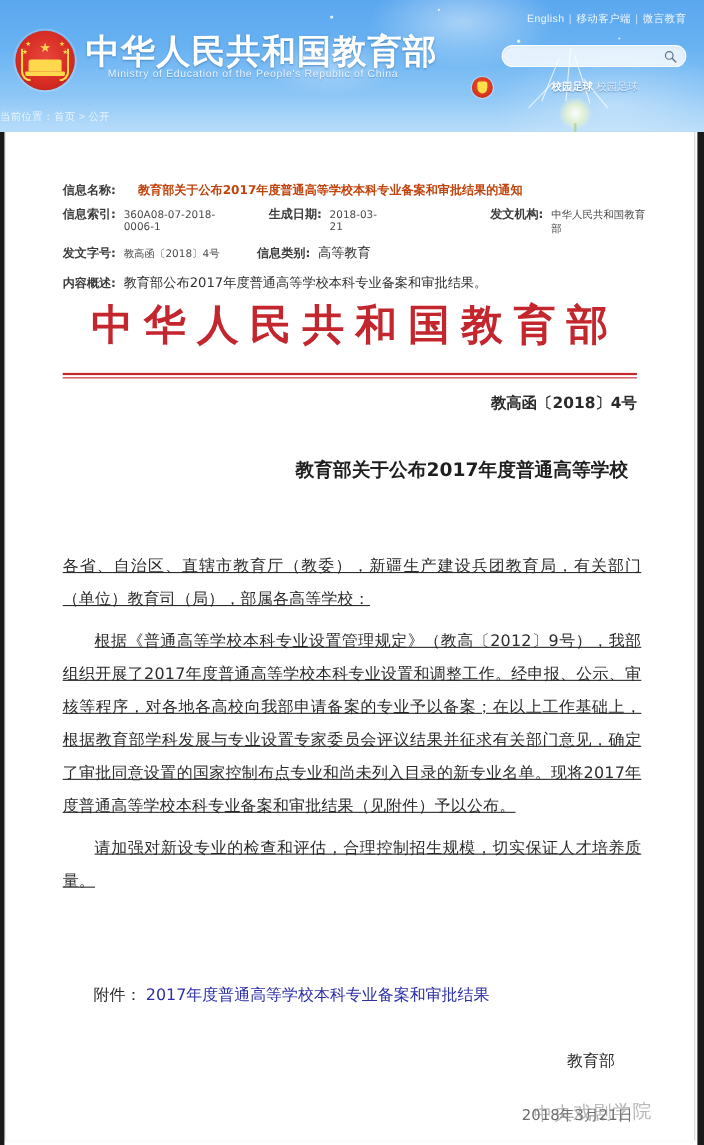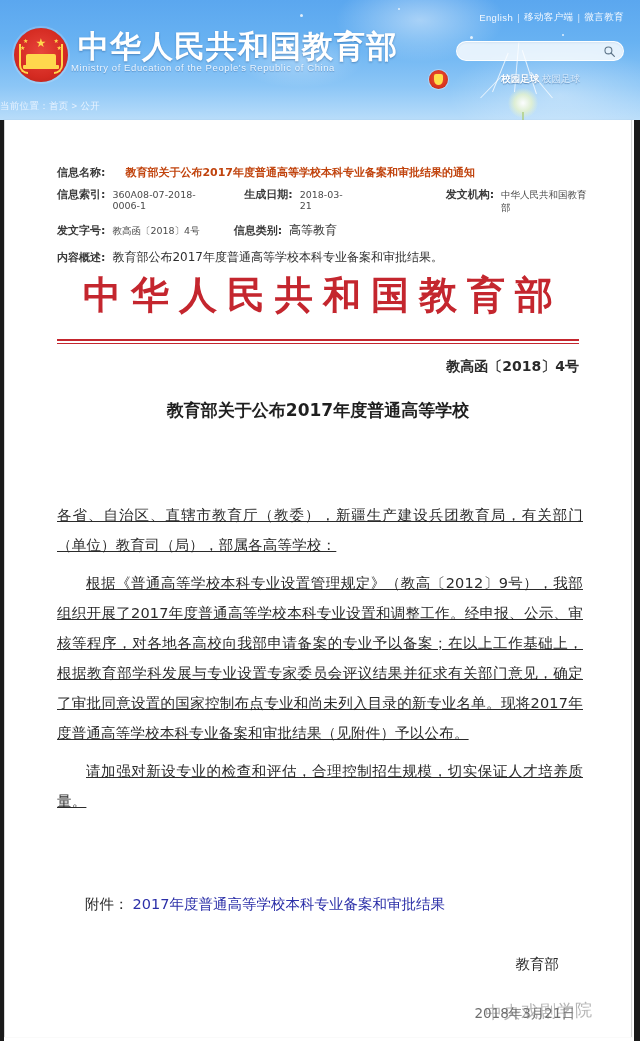--- a/index.html
+++ b/index.html
@@ -66,21 +66,21 @@
   .emblem .wheat-l { left:5px; }
   .emblem .wheat-r { right:5px; transform:scaleX(-1); }
 
   .site-title {
     position:absolute; left:78px; top:26px;
     color:#ffffff; font-size:31px; font-weight:bold; letter-spacing:1px;
     text-shadow: 0 1px 2px rgba(20,70,130,.45);
     font-family:"DejaVu Sans","Liberation Sans",sans-serif;
   }
   .site-sub {
-    position:absolute; left:71px; top:62px;
+    position:absolute; left:98px; top:62px;
     color:#e9f4ff; font-size:9.5px; letter-spacing:.6px;
     text-shadow:0 1px 1px rgba(20,70,130,.35);
   }
 
   .toplinks {
     position:absolute; right:16px; top:11px;
     color:#f0f7ff; font-size:9.5px; letter-spacing:.4px;
     display:flex; align-items:center; gap:4px;
   }
   .toplinks a { color:#f0f7ff; text-decoration:none; }
@@ -170,22 +170,22 @@
   .rule-wrap .r1 { height:2px; background:#c4262e; }
   .rule-wrap .r2 { height:1px; background:#c4262e; margin-top:2px; }
 
   .docnum {
     position:absolute; right:52px; top:238px;
     font-size:14px; color:#2a2a2a; font-weight:bold;
     font-family:"DejaVu Sans","Liberation Sans",sans-serif;
   }
 
   .doctitle {
-    position:absolute; left:60px; right:60px; top:276px;
-    text-align:center; color:#1f1f1f; font-size:17px; font-weight:bold; line-height:1.65;
+    position:absolute; left:60px; right:60px; top:294px;
+    text-align:right; color:#1f1f1f; font-size:17px; font-weight:bold; line-height:1.65;
     font-family:"DejaVu Sans","Liberation Sans",sans-serif;
   }
 
   .body-text {
     position:absolute; left:52px; right:48px; top:380px;
     color:#2b2b2b; font-size:14.5px; line-height:2.07;
     text-align:justify; letter-spacing:.2px;
     font-family:"DejaVu Sans","Liberation Sans",sans-serif;
   }
   .body-text p { margin:0 0 8px 0;text-decoration:underline; }

